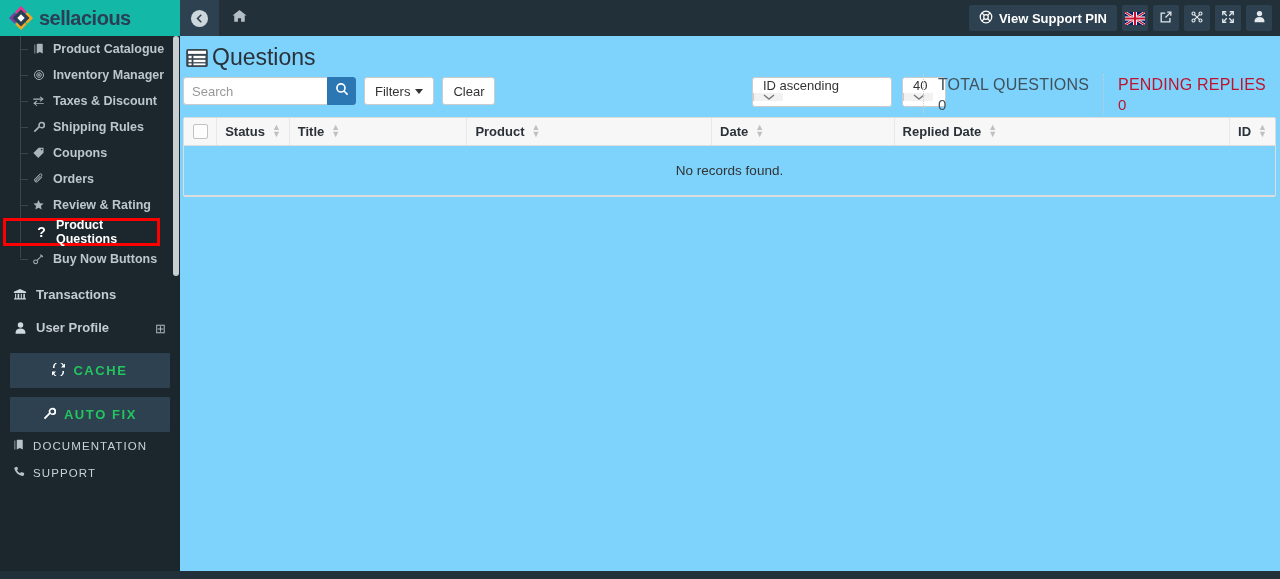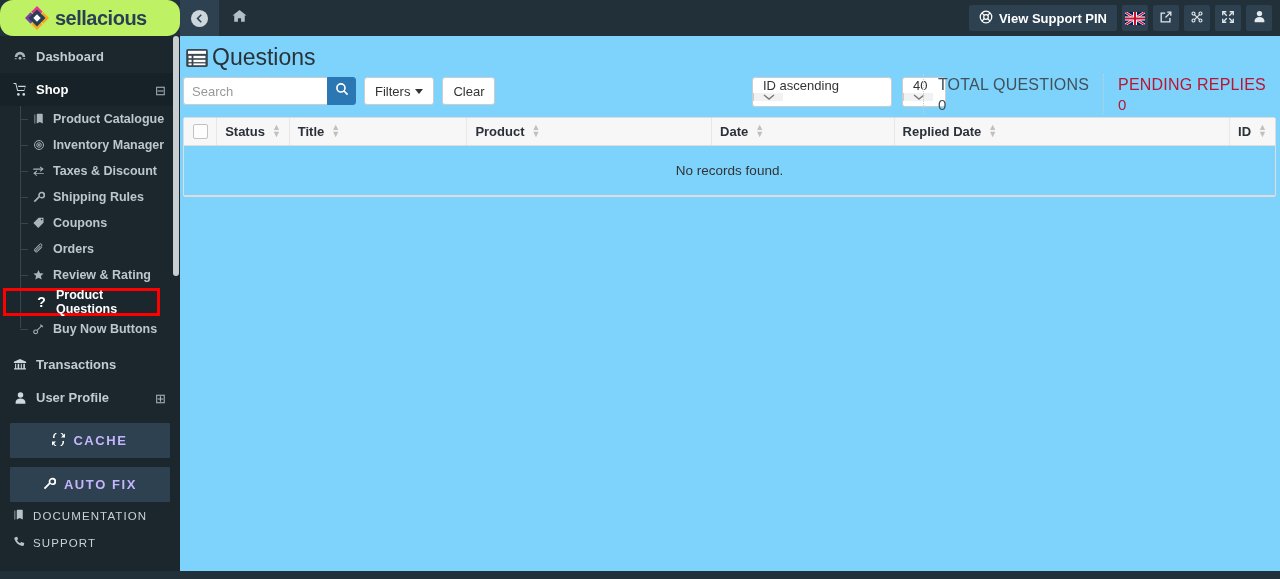--- a/index.html
+++ b/index.html
@@ -14,24 +14,23 @@
   #app { position: relative; width: 1280px; height: 579px; }
 
   
   #sidebar {
     position: absolute; left: 0; top: 0;
     width: 180px; height: 579px;
     background: #22303a;
     overflow: hidden;
   }
   #logo-bar {
-    height: 36px; background: #bef264;
+    height: 36px; background: #14b8a6;
     display: flex; align-items: center;
-    padding-left: 25px;
-    border-radius: 13px;
+    padding-left: 9px;
   }
   .logo-mark {
     width: 24px; height: 24px; position: relative; flex: none;
   }
   .logo-text {
     margin-left: 6px;
     font-size: 20px; font-weight: bold;
     color: #2a3f54; letter-spacing: -0.5px;
   }
   #side-scroll {
@@ -97,21 +96,21 @@
     width: 157px;
   }
   .sub-item.highlighted::before { display: none; }
 
   .nav-gap { height: 6px; }
 
   .side-btn {
     margin: 9px 10px 0 10px;
     height: 35px;
     background: #2d4150;
-    color: #c4b5fd;
+    color: #22c55e;
     display: flex; align-items: center; justify-content: center;
     font-size: 13px; font-weight: bold; letter-spacing: 1.6px;
     cursor: pointer;
     border-radius: 1px;
   }
   .side-btn .sb-ico { margin-right: 8px; font-size: 13px; }
 
   .side-link {
     display: flex; align-items: center;
     height: 27px; padding-left: 13px;
@@ -295,44 +294,20 @@
             <rect x="-6" y="-6" width="12" height="12" fill="#2a3f54"></rect>
             <rect x="-2.6" y="-2.6" width="5.2" height="5.2" fill="#ffffff"></rect>
           </g>
         </svg>
       </span>
       <span class="logo-text">sellacious</span>
     </div>
 
     <div id="side-scroll">
 
-      <div class="nav-top">
-        <div class="nav-item">
-          <span class="ni-ico">
-            <svg width="14" height="14" viewBox="0 0 16 16" fill="#a9b4bd">
-              <path d="M8 2a6 6 0 0 0-6 6h3a3 3 0 0 1 3-3zm0 0a6 6 0 0 1 6 6h-3a3 3 0 0 0-3-3z"></path>
-              <circle cx="8" cy="9.4" r="1.6"></circle>
-              <path d="M2 9.4h2.2v1.3H2zM11.8 9.4H14v1.3h-2.2z"></path>
-            </svg>
-          </span>
-          <span class="ni-label">Dashboard</span>
-        </div>
-
-        <div class="nav-item active">
-          <span class="ni-ico">
-            <svg width="15" height="14" viewBox="0 0 16 16" fill="#cfd8de">
-              <path d="M0 1h2.2l2 8.2h8.1l1.7-6H5.2l.3 1.3h7.6l-1 3.4H5.1L3.1 0H0z"></path>
-              <circle cx="5.6" cy="13" r="1.5"></circle>
-                <circle cx="11.7" cy="13" r="1.5"></circle>
-            </svg>
-          </span>
-          <span class="ni-label">Shop</span>
-          <span class="ni-toggle">⊟</span>
-        </div>
-      </div>
 
       <div class="submenu">
         <div class="sub-item">
           <span class="si-ico">
             <svg width="12" height="12" viewBox="0 0 16 16" fill="#a9b4bd">
                 <path d="M3 1h9a1 1 0 0 1 1 1v12l-4-2-4 2V2a1 1 0 0 1 1-1zM2 2v12h1V2z"></path>
               </svg>
           </span>
           <span class="si-label">Product Catalogue</span>
         </div>

